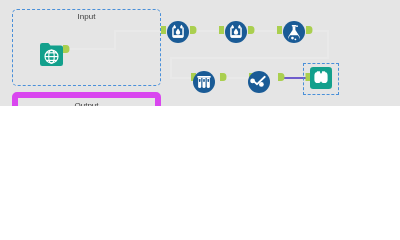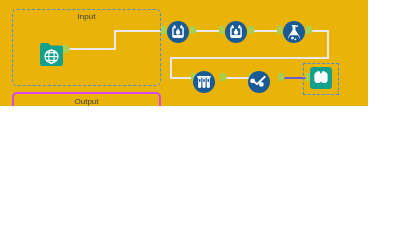--- a/index.html
+++ b/index.html
@@ -1,23 +1,23 @@
 <!DOCTYPE html>
 <html><head>
 <meta charset="utf-8">
 <style>
   html,body{margin:0;padding:0;background:#ffffff;}
   body{width:400px;height:106px;overflow:hidden;font-family:"Liberation Sans",sans-serif;}
-  #canvas{position:relative;width:368px;height:106px;background:#eab308;}
+  #canvas{position:relative;width:400px;height:106px;background:#e5e5e5;}
 
   .grp{position:absolute;box-sizing:border-box;}
   .grp-input{left:12px;top:9px;width:149px;height:77px;
              border:1px dashed #4a90d9;border-radius:5px;background:transparent;}
   .grp-output{left:12px;top:92px;width:149px;height:24px;
-             border:2px solid #d946ef;border-radius:5px;background:transparent;}
+             border:6px solid #d946ef;border-radius:5px;background:transparent;}
   .grp-label{position:absolute;left:0;right:0;text-align:center;
              font-size:8px;color:#3c3c3c;}
   .grp-input .grp-label{top:2px;}
   .grp-output .grp-label{top:3px;}
 
   .wire{position:absolute;background:#e9e9e9;}
   .wire-h{height:2px;}
   .wire-v{width:2px;}
   .wire-sel{background:#6f5ccc;height:2px;}
 

